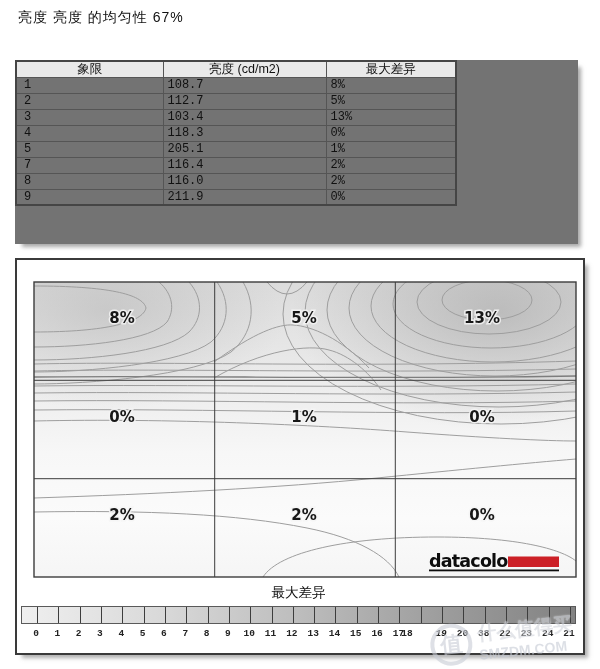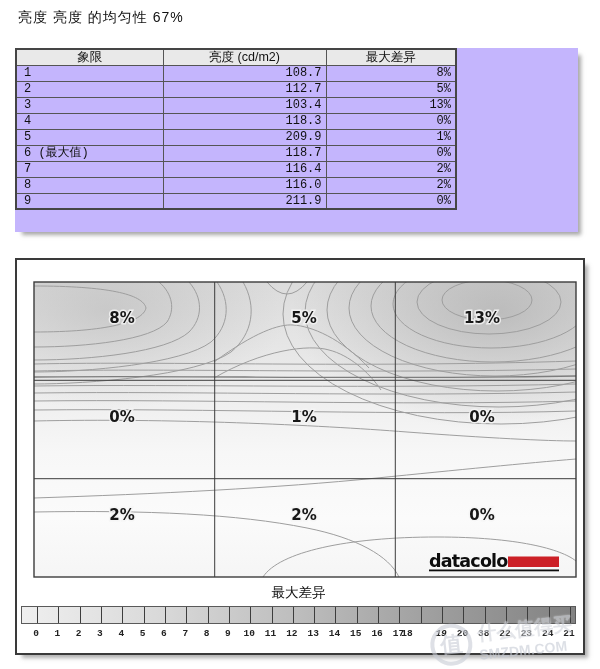--- a/index.html
+++ b/index.html
@@ -5,31 +5,31 @@
   * { margin:0; padding:0; box-sizing:border-box; }
   html,body { width:600px; height:669px; background:#ffffff; overflow:hidden;
               font-family:"Liberation Sans", sans-serif; color:#111; }
   #stage { position:relative; width:600px; height:669px; background:#fff; }
 
   
   #report-title { position:absolute; left:18px; top:9px; font-size:14px;
                   letter-spacing:1px; color:#101010; }
 
   
-  #table-panel { position:absolute; left:15px; top:48px; width:563px; height:184px;
-                 background:#c4b5fd; box-shadow:5px 5px 4px -2px rgba(110,110,110,.6); }
+  #table-panel { position:absolute; left:15px; top:60px; width:563px; height:184px;
+                 background:#737373; box-shadow:5px 5px 4px -2px rgba(110,110,110,.6); }
   table#quad-table { border-collapse:collapse; width:440px; table-layout:fixed;
                      border:2px solid #454545; }
   #quad-table th, #quad-table td { border:1px solid #555; height:16px;
                  font-size:12px; line-height:14px; padding:0 4px; white-space:nowrap; }
   #quad-table th { background:#e9e9e9; font-weight:normal; text-align:center;
                  font-size:12.5px; }
   #quad-table td { font-family:"Liberation Mono","DejaVu Sans Mono",monospace; }
   #quad-table td.c0 { text-align:left; padding-left:7px; }
-  #quad-table td.c1, #quad-table td.c2 { text-align:right; }
+  #quad-table td.c1, #quad-table td.c2 { text-align:left; }
   col.w0 { width:147px; } col.w1 { width:163px; } col.w2 { width:130px; }
 
   
   #figure-panel { position:absolute; left:15px; top:258px; width:570px; height:397px;
                   background:#fff; border:2px solid #3a3a3a;
                   box-shadow:5px 5px 4px -2px rgba(110,110,110,.55); }
   #contour-svg { position:absolute; left:0; top:0; }
 
   #scale-title { position:absolute; left:4px; top:324px; width:555px;
                  text-align:center; font-size:13.5px; color:#101010; }
@@ -89,27 +89,22 @@
             <td class="c1">103.4</td>
             <td class="c2">13%</td>
           </tr>
           <tr>
             <td class="c0">4</td>
             <td class="c1">118.3</td>
             <td class="c2">0%</td>
           </tr>
           <tr>
             <td class="c0">5</td>
-            <td class="c1">209.9</td>
+            <td class="c1">205.1</td>
             <td class="c2">1%</td>
-          </tr>
-          <tr>
-            <td class="c0">6 (最大值)</td>
-            <td class="c1">118.7</td>
-            <td class="c2">0%</td>
           </tr>
           <tr>
             <td class="c0">7</td>
             <td class="c1">116.4</td>
             <td class="c2">2%</td>
           </tr>
           <tr>
             <td class="c0">8</td>
             <td class="c1">116.0</td>
             <td class="c2">2%</td>

